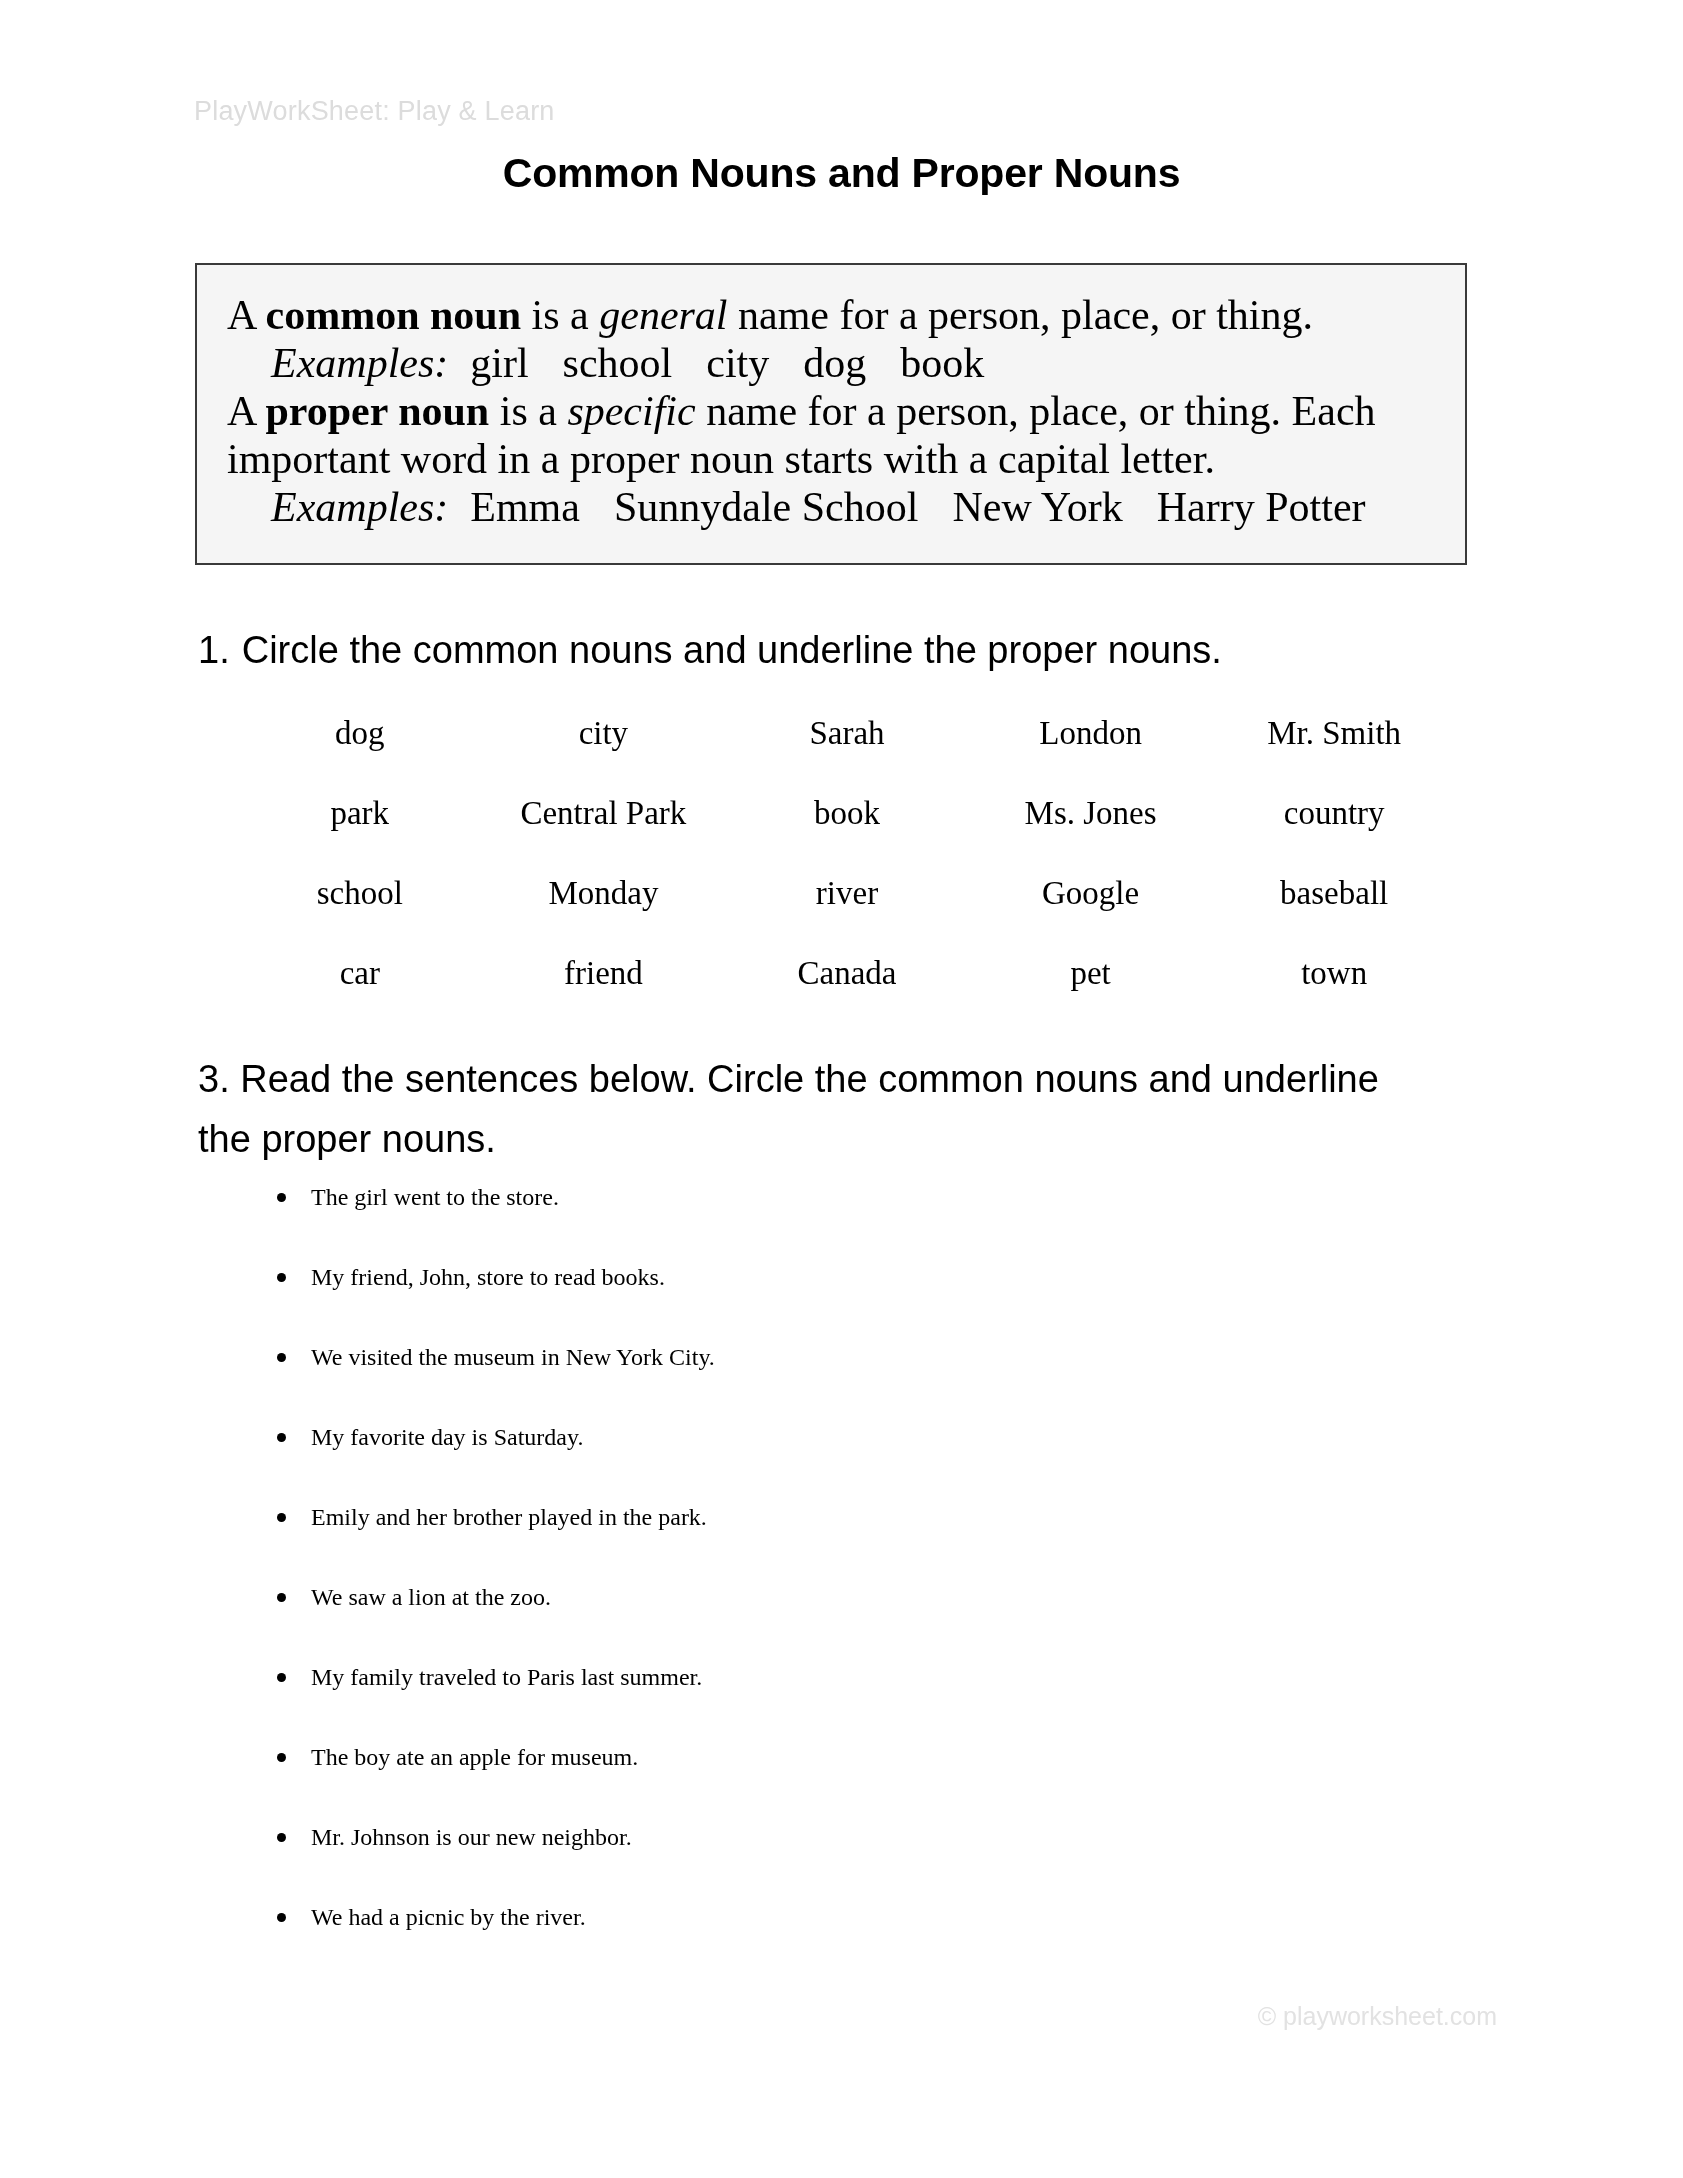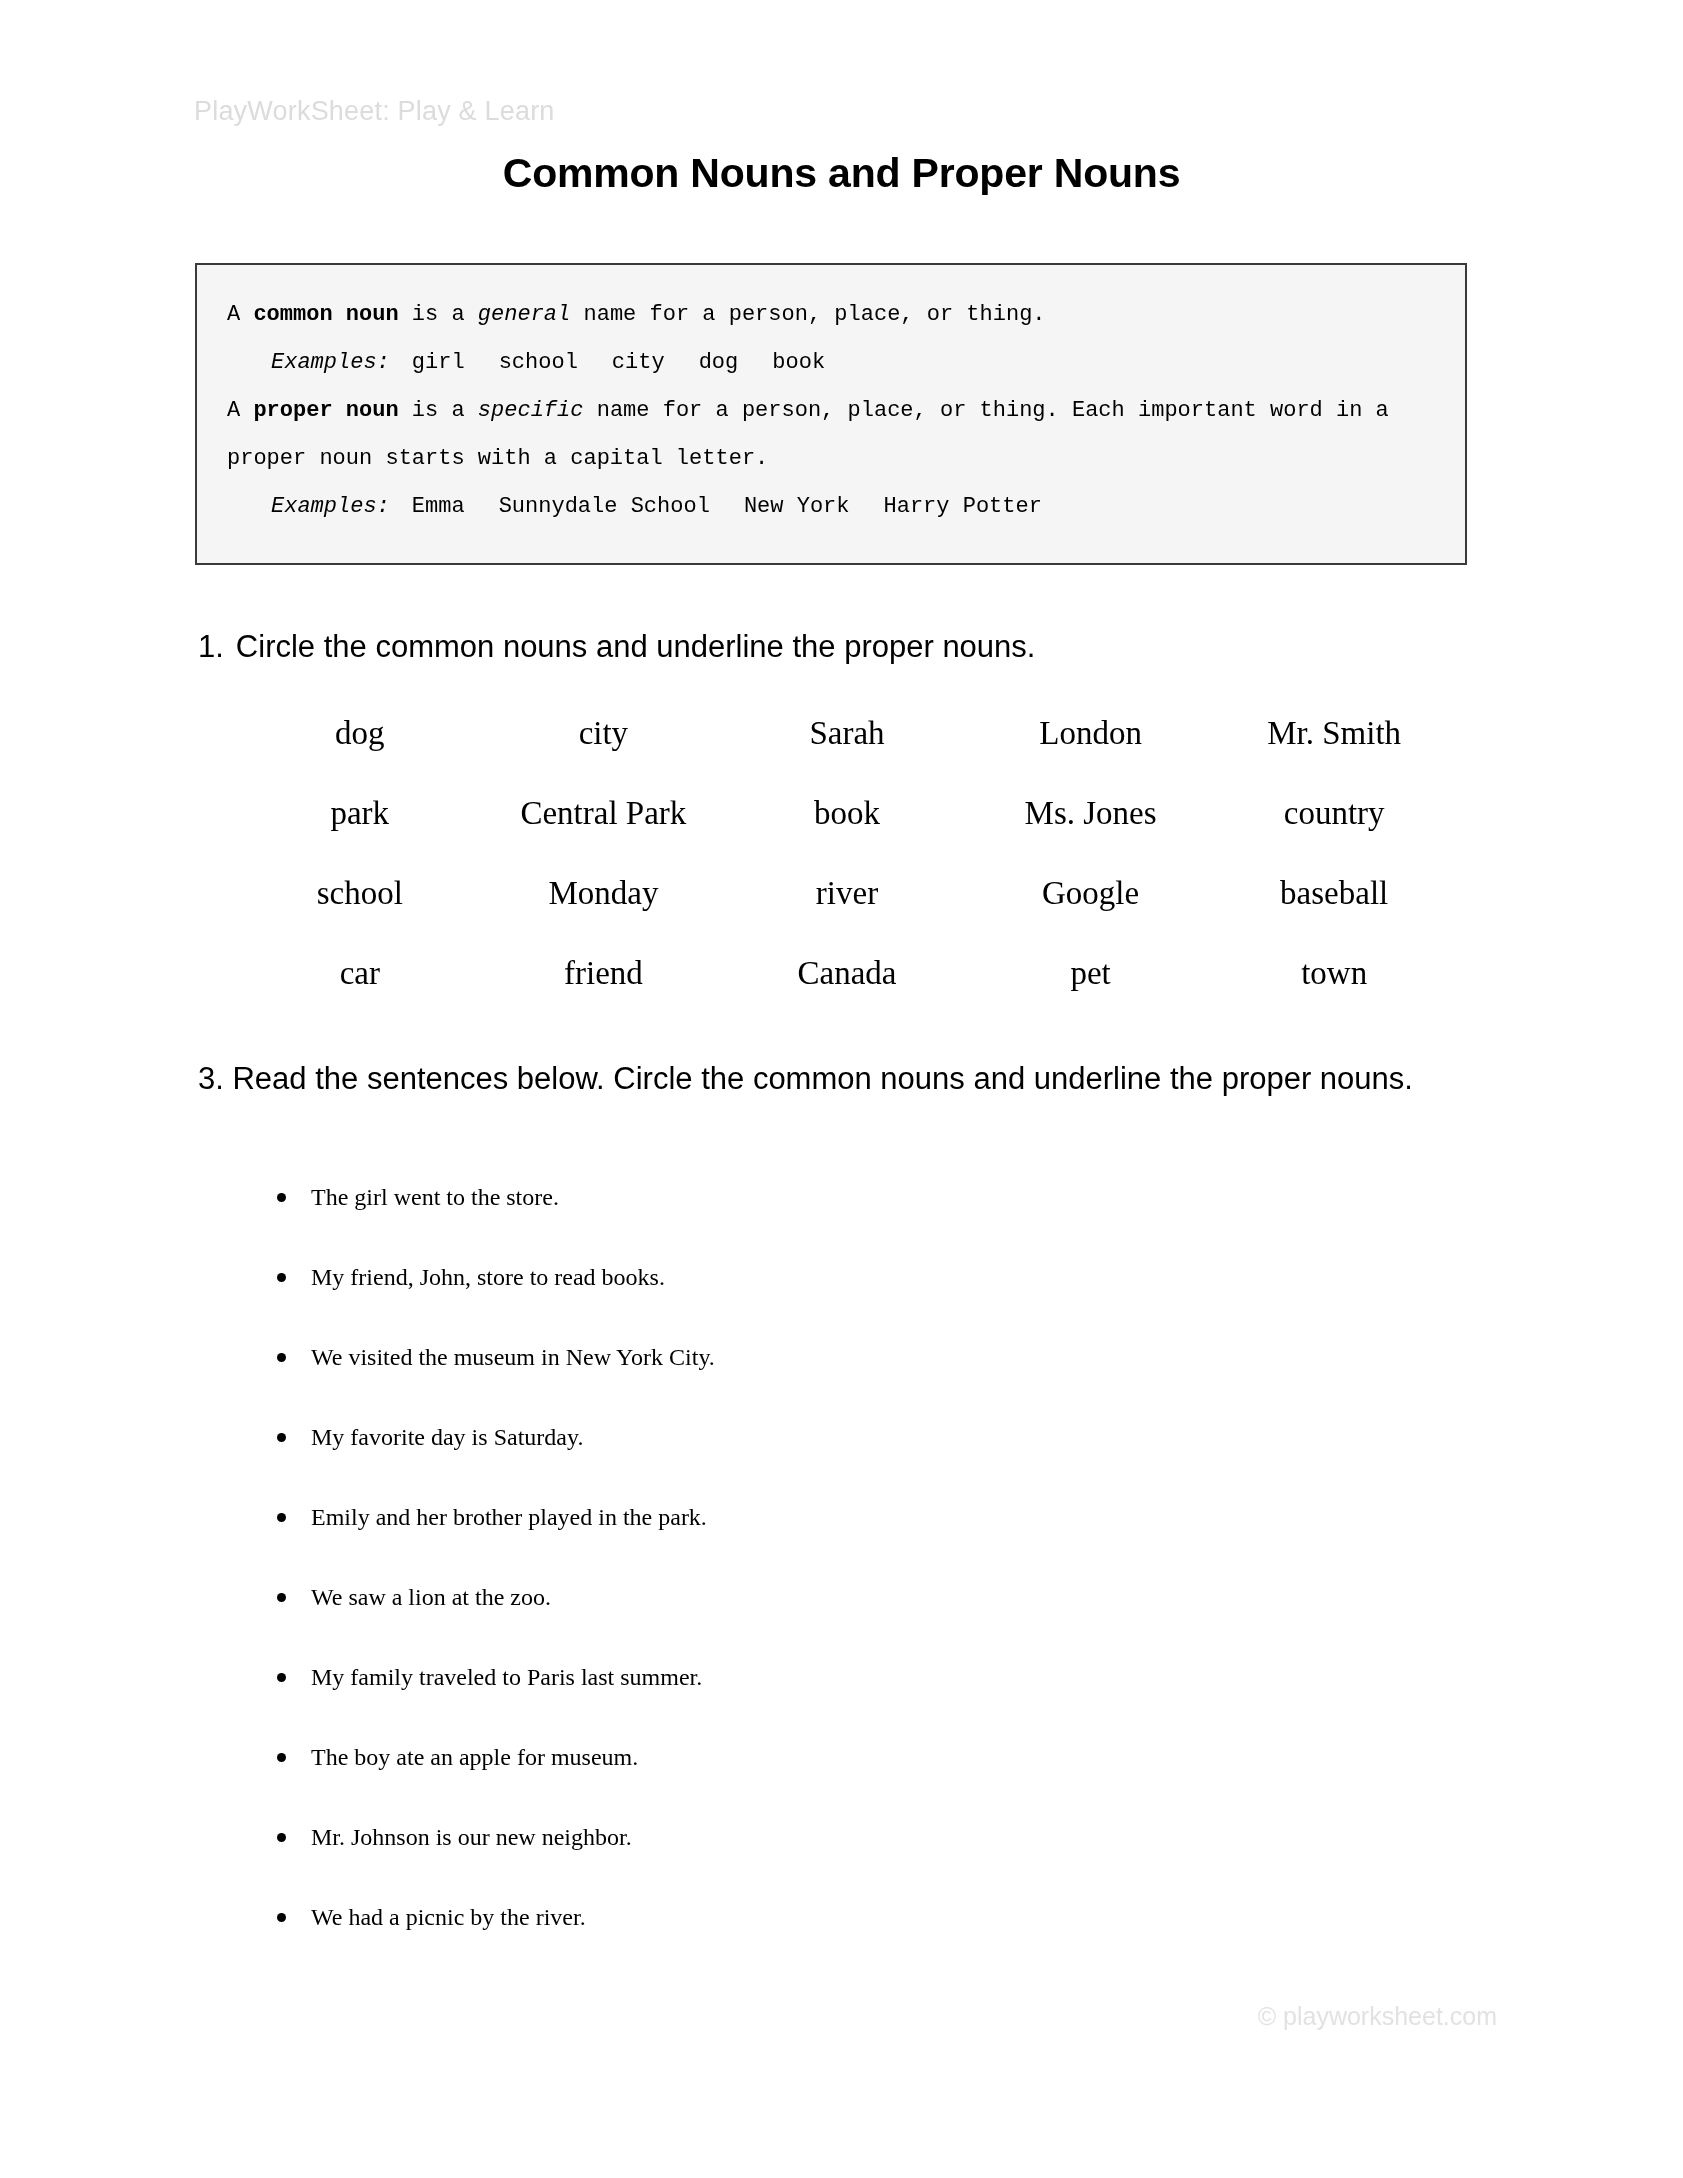--- a/index.html
+++ b/index.html
@@ -56,22 +56,22 @@
     left: 195px;
     top: 263px;
     width: 1272px;
     height: 302px;
     box-sizing: border-box;
     background: #f5f5f5;
     border: 2px solid #3a3a3a;
     padding: 26px 30px 0 30px;
   }
   .def-line {
-    font-family: Liberation Mono, monospace;
-    font-size: 22px;
+    font-family: Liberation Serif, serif;
+    font-size: 42px;
     line-height: 48px;
     color: #000;
   }
   .def-line.indent {
     padding-left: 44px;
   }
   .def-term { font-weight: bold; }
   .def-em { font-style: italic; }
   .ex-label {
     font-style: italic;
@@ -84,21 +84,21 @@
   .ex-word {
     display: inline-block;
     margin-left: 34px;
   }
   .ex-word.first { margin-left: 22px; }
 
   
   .instruction {
     position: absolute;
     font-family: "Liberation Sans", sans-serif;
-    font-size: 31px;
+    font-size: 38px;
     color: #000;
   }
   #instruction-1 {
     left: 198px;
     top: 629px;
     white-space: nowrap;
   }
   #instruction-1 .num { margin-right: 12px; }
 
   

